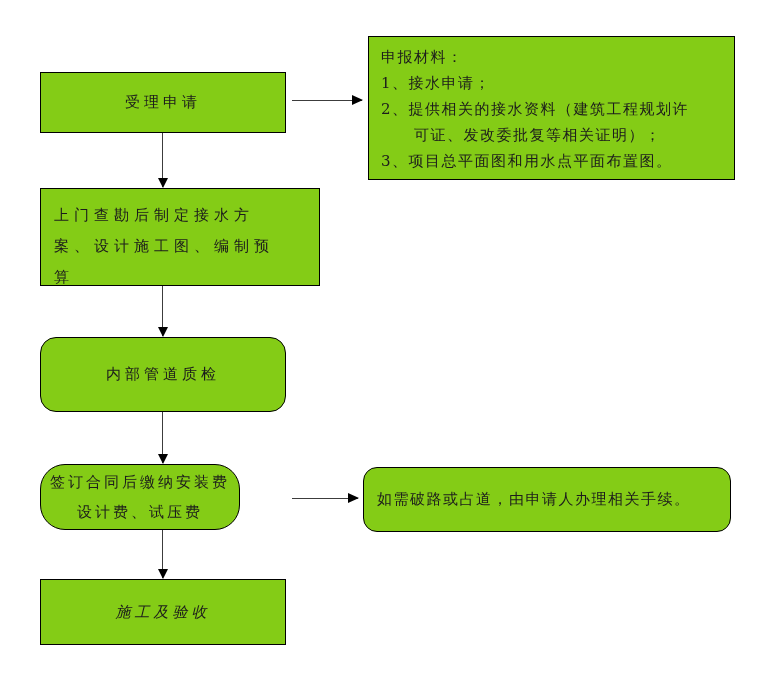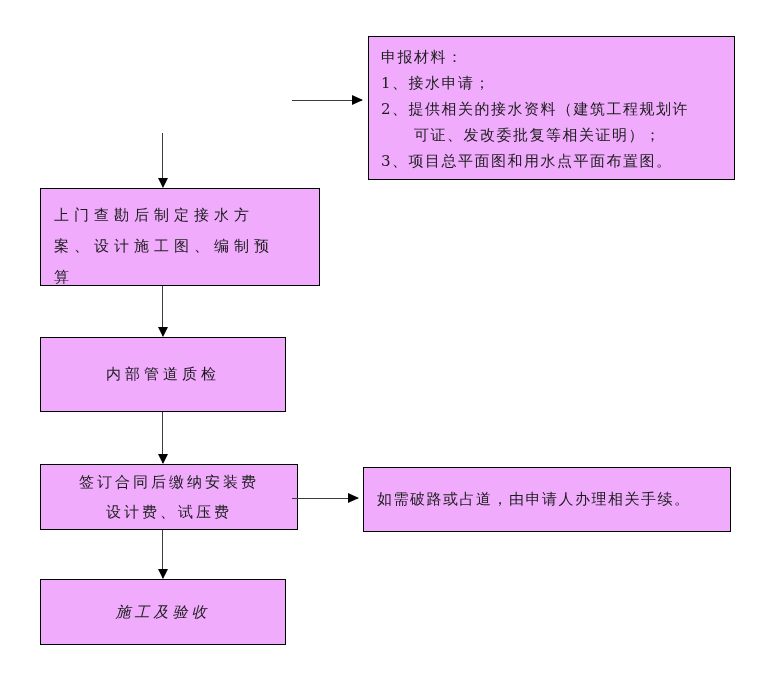--- a/index.html
+++ b/index.html
@@ -13,21 +13,21 @@
     height: 674px;
     background: #ffffff;
     font-family: "DejaVu Serif", "Liberation Serif", serif;
     color: #1c1c1c;
     font-size: 15px;
     overflow: hidden;
   }
   .box {
     position: absolute;
     border: 1.5px solid #000000;
-    background: #f0abfc;
+    background: #84cc16;
     box-sizing: border-box;
     white-space: pre-line;
     line-height: 29px;
   }
   .box.center {
     display: flex;
     align-items: center;
     justify-content: center;
     text-align: center;
     letter-spacing: 4px;
@@ -49,20 +49,21 @@
   .note-1 {
     padding: 7px 8px 0 12px;
     line-height: 26px;
     letter-spacing: 1.5px;
   }
   .note-2 {
     display: flex;
     align-items: center;
     padding-left: 13px;
     letter-spacing: 1.5px;
+    border-radius: 14px;
   }
   
   .arrow-down {
     position: absolute;
     width: 0;
     border-left: 1.5px solid #3c3c3c;
   }
   .arrow-down::after {
     content: "";
     position: absolute;
@@ -89,28 +90,29 @@
     border-top: 5px solid transparent;
     border-bottom: 5px solid transparent;
     border-left: 11px solid #000000;
   }
 </style>
 </head>
 <body>
 
 <div class="canvas">
 
+  <div class="box center" style="left:40px; top:72px; width:246px; height:61px;">受理申请</div>
 
   <div class="box step-2" style="left:40px; top:188px; width:280px; height:98px;">上门查勘后制定接水方
 案、设计施工图、编制预
 算</div>
 
-  <div class="box center" style="left:40px; top:337px; width:246px; height:75px;">内部管道质检</div>
+  <div class="box center" style="left:40px; top:337px; width:246px; height:75px;border-radius:16px;">内部管道质检</div>
 
-  <div class="box step-4" style="left:40px; top:464px; width:258px; height:66px;">签订合同后缴纳安装费
+  <div class="box step-4" style="left:40px; top:464px; width:200px; height:66px;border-radius:25px;">签订合同后缴纳安装费
 设计费、试压费</div>
 
   <div class="box center" style="left:40px; top:579px; width:246px; height:66px;font-style:italic;">施工及验收</div>
 
   <div class="box note-1" style="left:368px; top:36px; width:367px; height:144px;">申报材料：
 1、接水申请；
 2、提供相关的接水资料（建筑工程规划许
 　　可证、发改委批复等相关证明）；
 3、项目总平面图和用水点平面布置图。</div>
 

